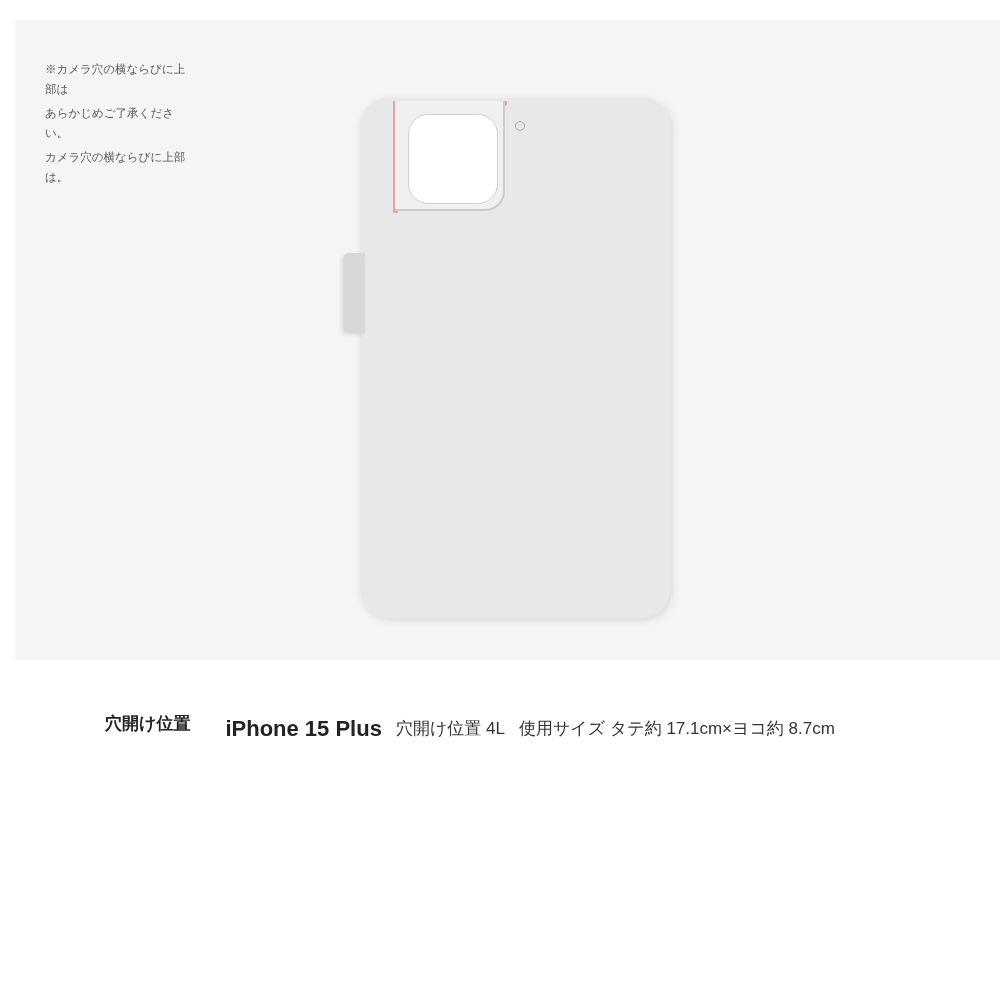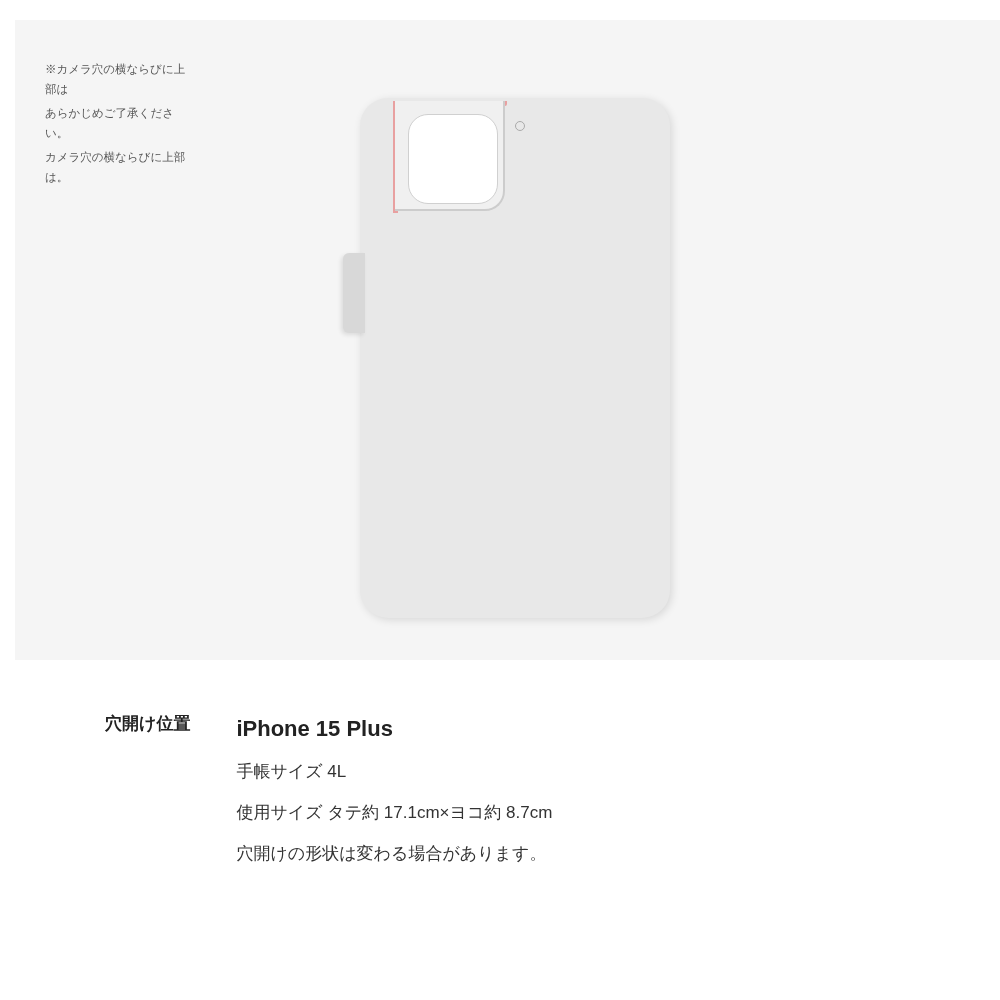--- a/index.html
+++ b/index.html
@@ -112,37 +112,37 @@
     
     .info-section {
       width: 100%;
       padding: 30px 80px 40px 80px;
       background: #ffffff;
     }
 
     .info-table {
       display: grid;
       grid-template-columns: auto 1fr;
-      gap: 11px;
+      gap: 0;
       align-items: start;
     }
 
     .info-label {
       font-size: 17px;
       font-weight: bold;
       color: #222222;
       padding-right: 20px;
       padding-top: 2px;
       white-space: nowrap;
       align-self: start;
     }
 
     .info-content {
       display: flex;
-      flex-direction: column;
+      flex-direction: row;
       gap: 4px;
     }
 
     .info-device-name {
       font-size: 22px;
       font-weight: bold;
       color: #222222;
       line-height: 1.3;
     }
 
@@ -202,21 +202,20 @@
 
   </div>
 
   <div class="info-section">
     <div class="info-table">
 
       <div class="info-label">穴開け位置</div>
 
       <div class="info-content">
         <div class="info-device-name">iPhone 15 Plus</div>
-        <div class="info-line">手帳サイズ 4L</div>
+        <div class="info-line">穴開け位置 4L</div>
         <div class="info-line">使用サイズ タテ約 17.1cm×ヨコ約 8.7cm</div>
-        <div class="info-line">穴開けの形状は変わる場合があります。</div>
       </div>
 
     </div>
   </div>
 
 </div>
 
 </body></html>

